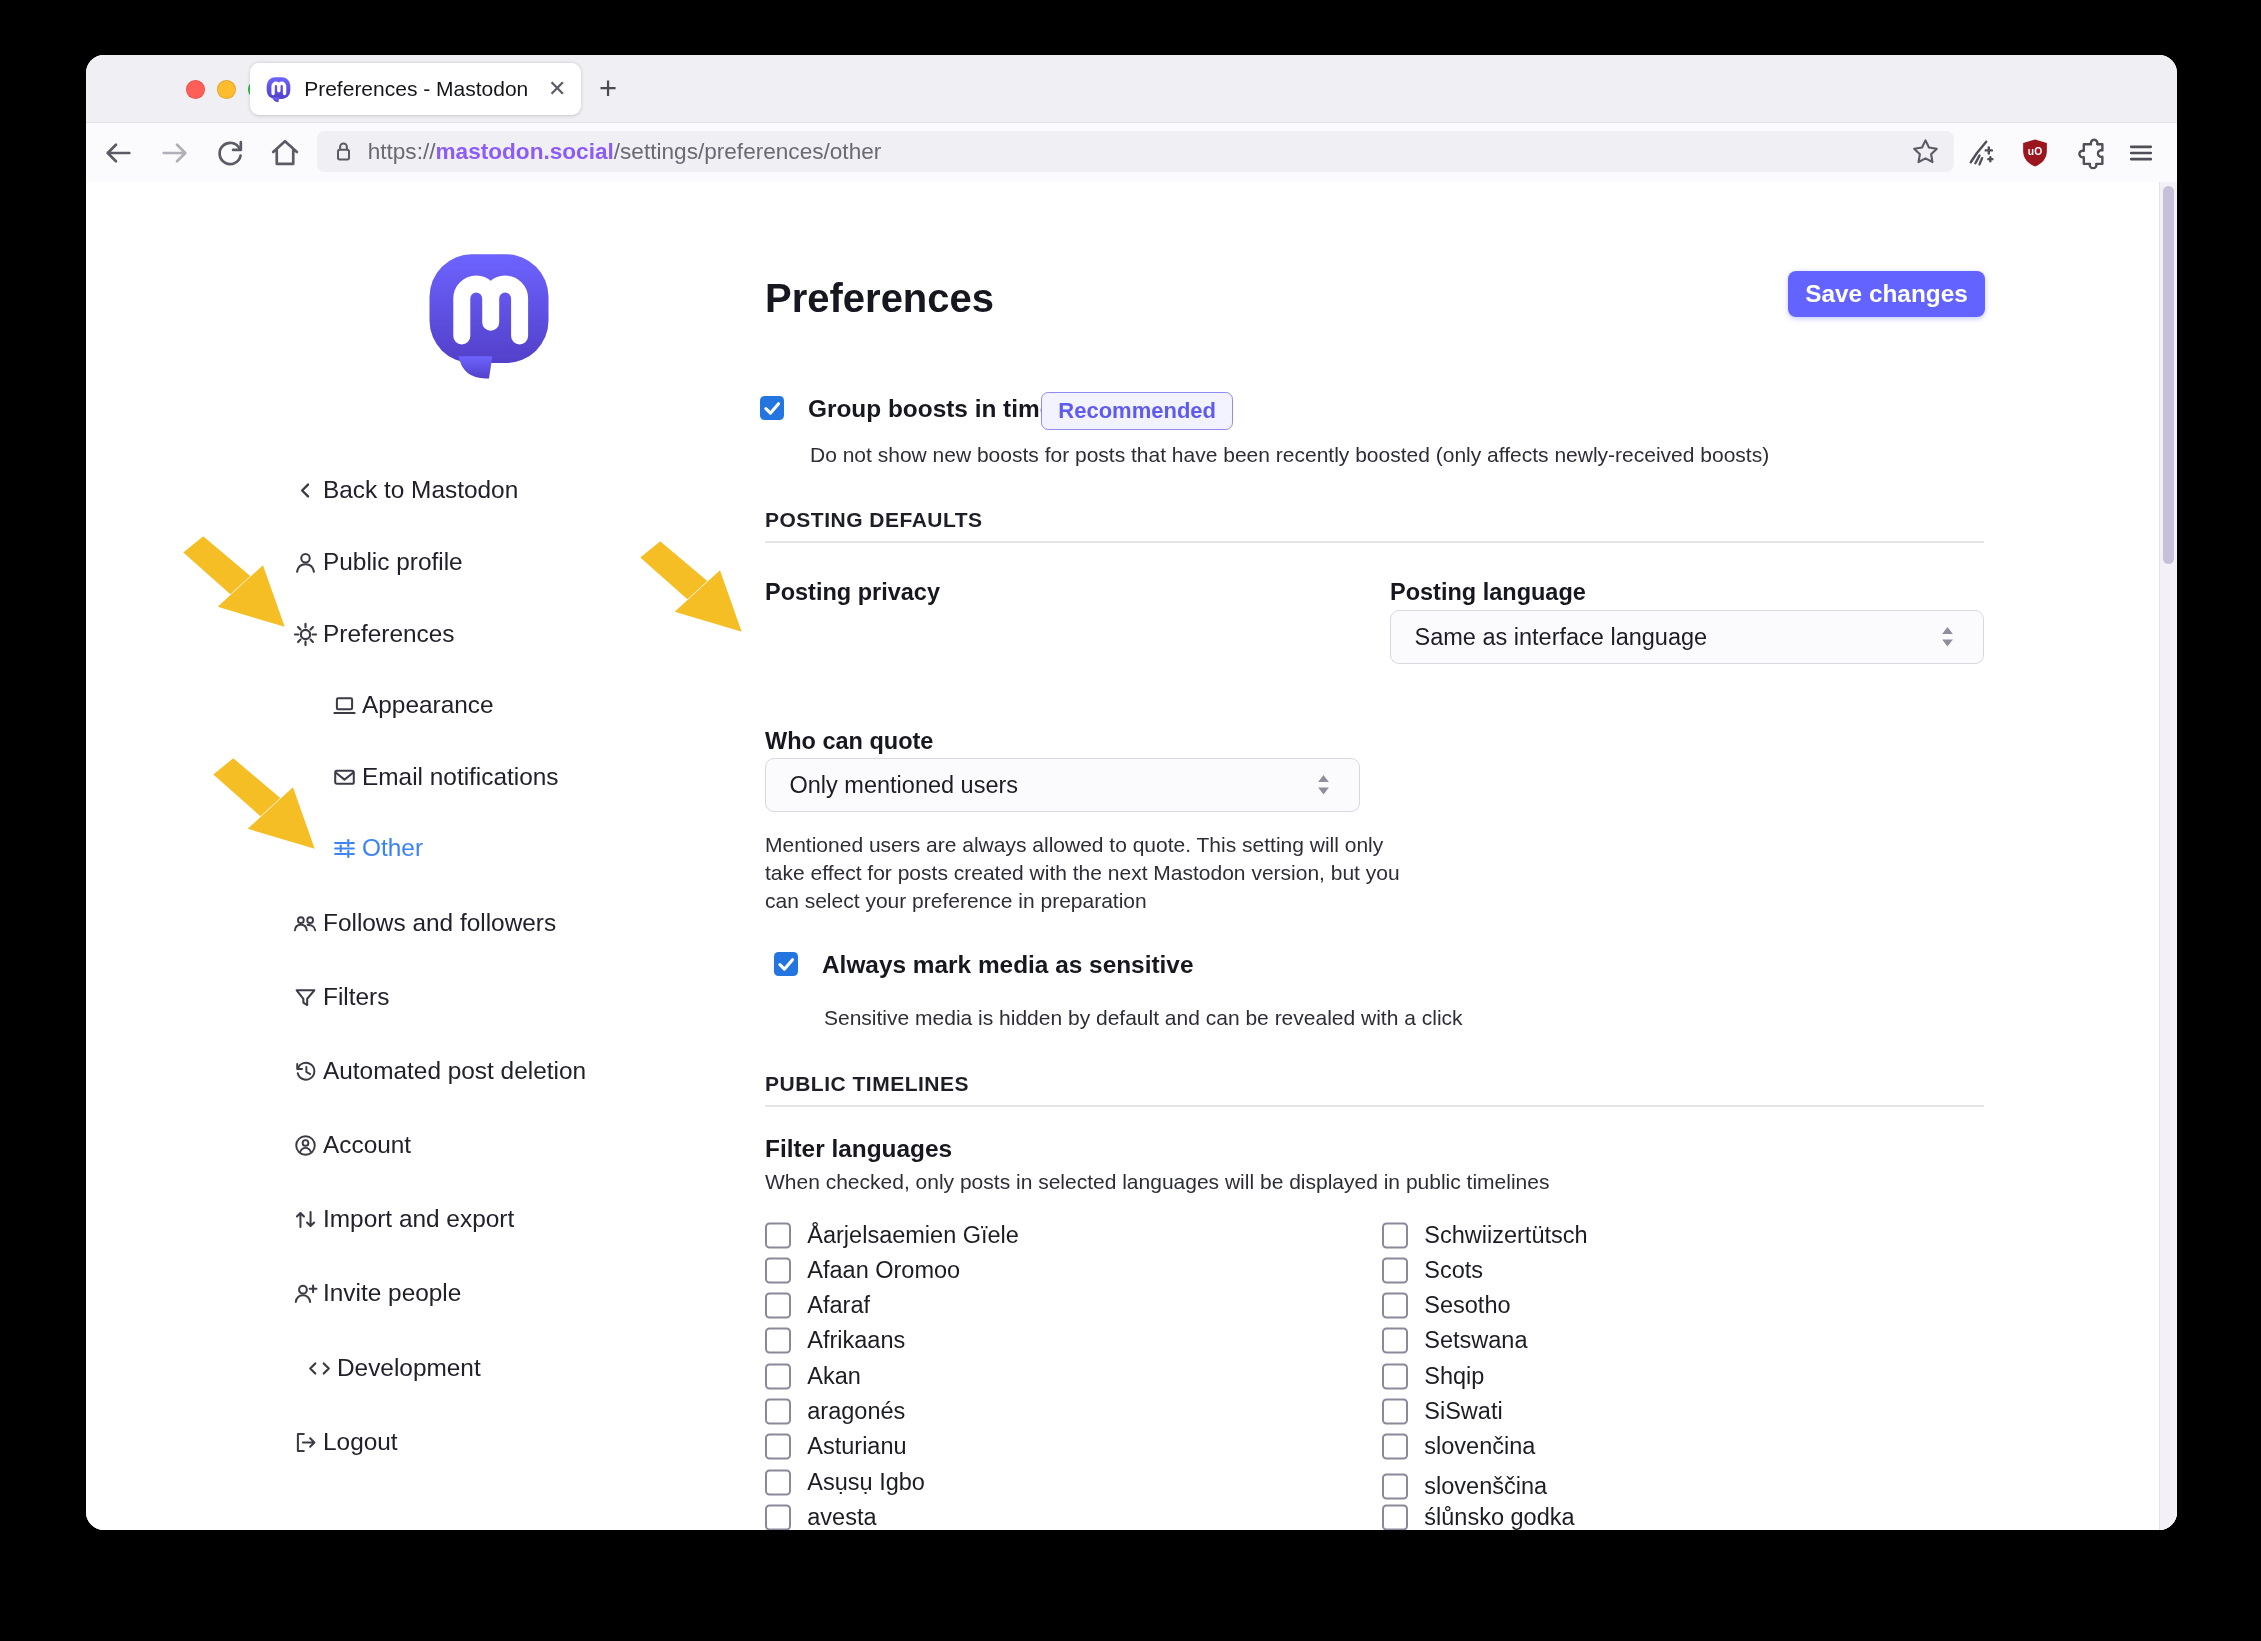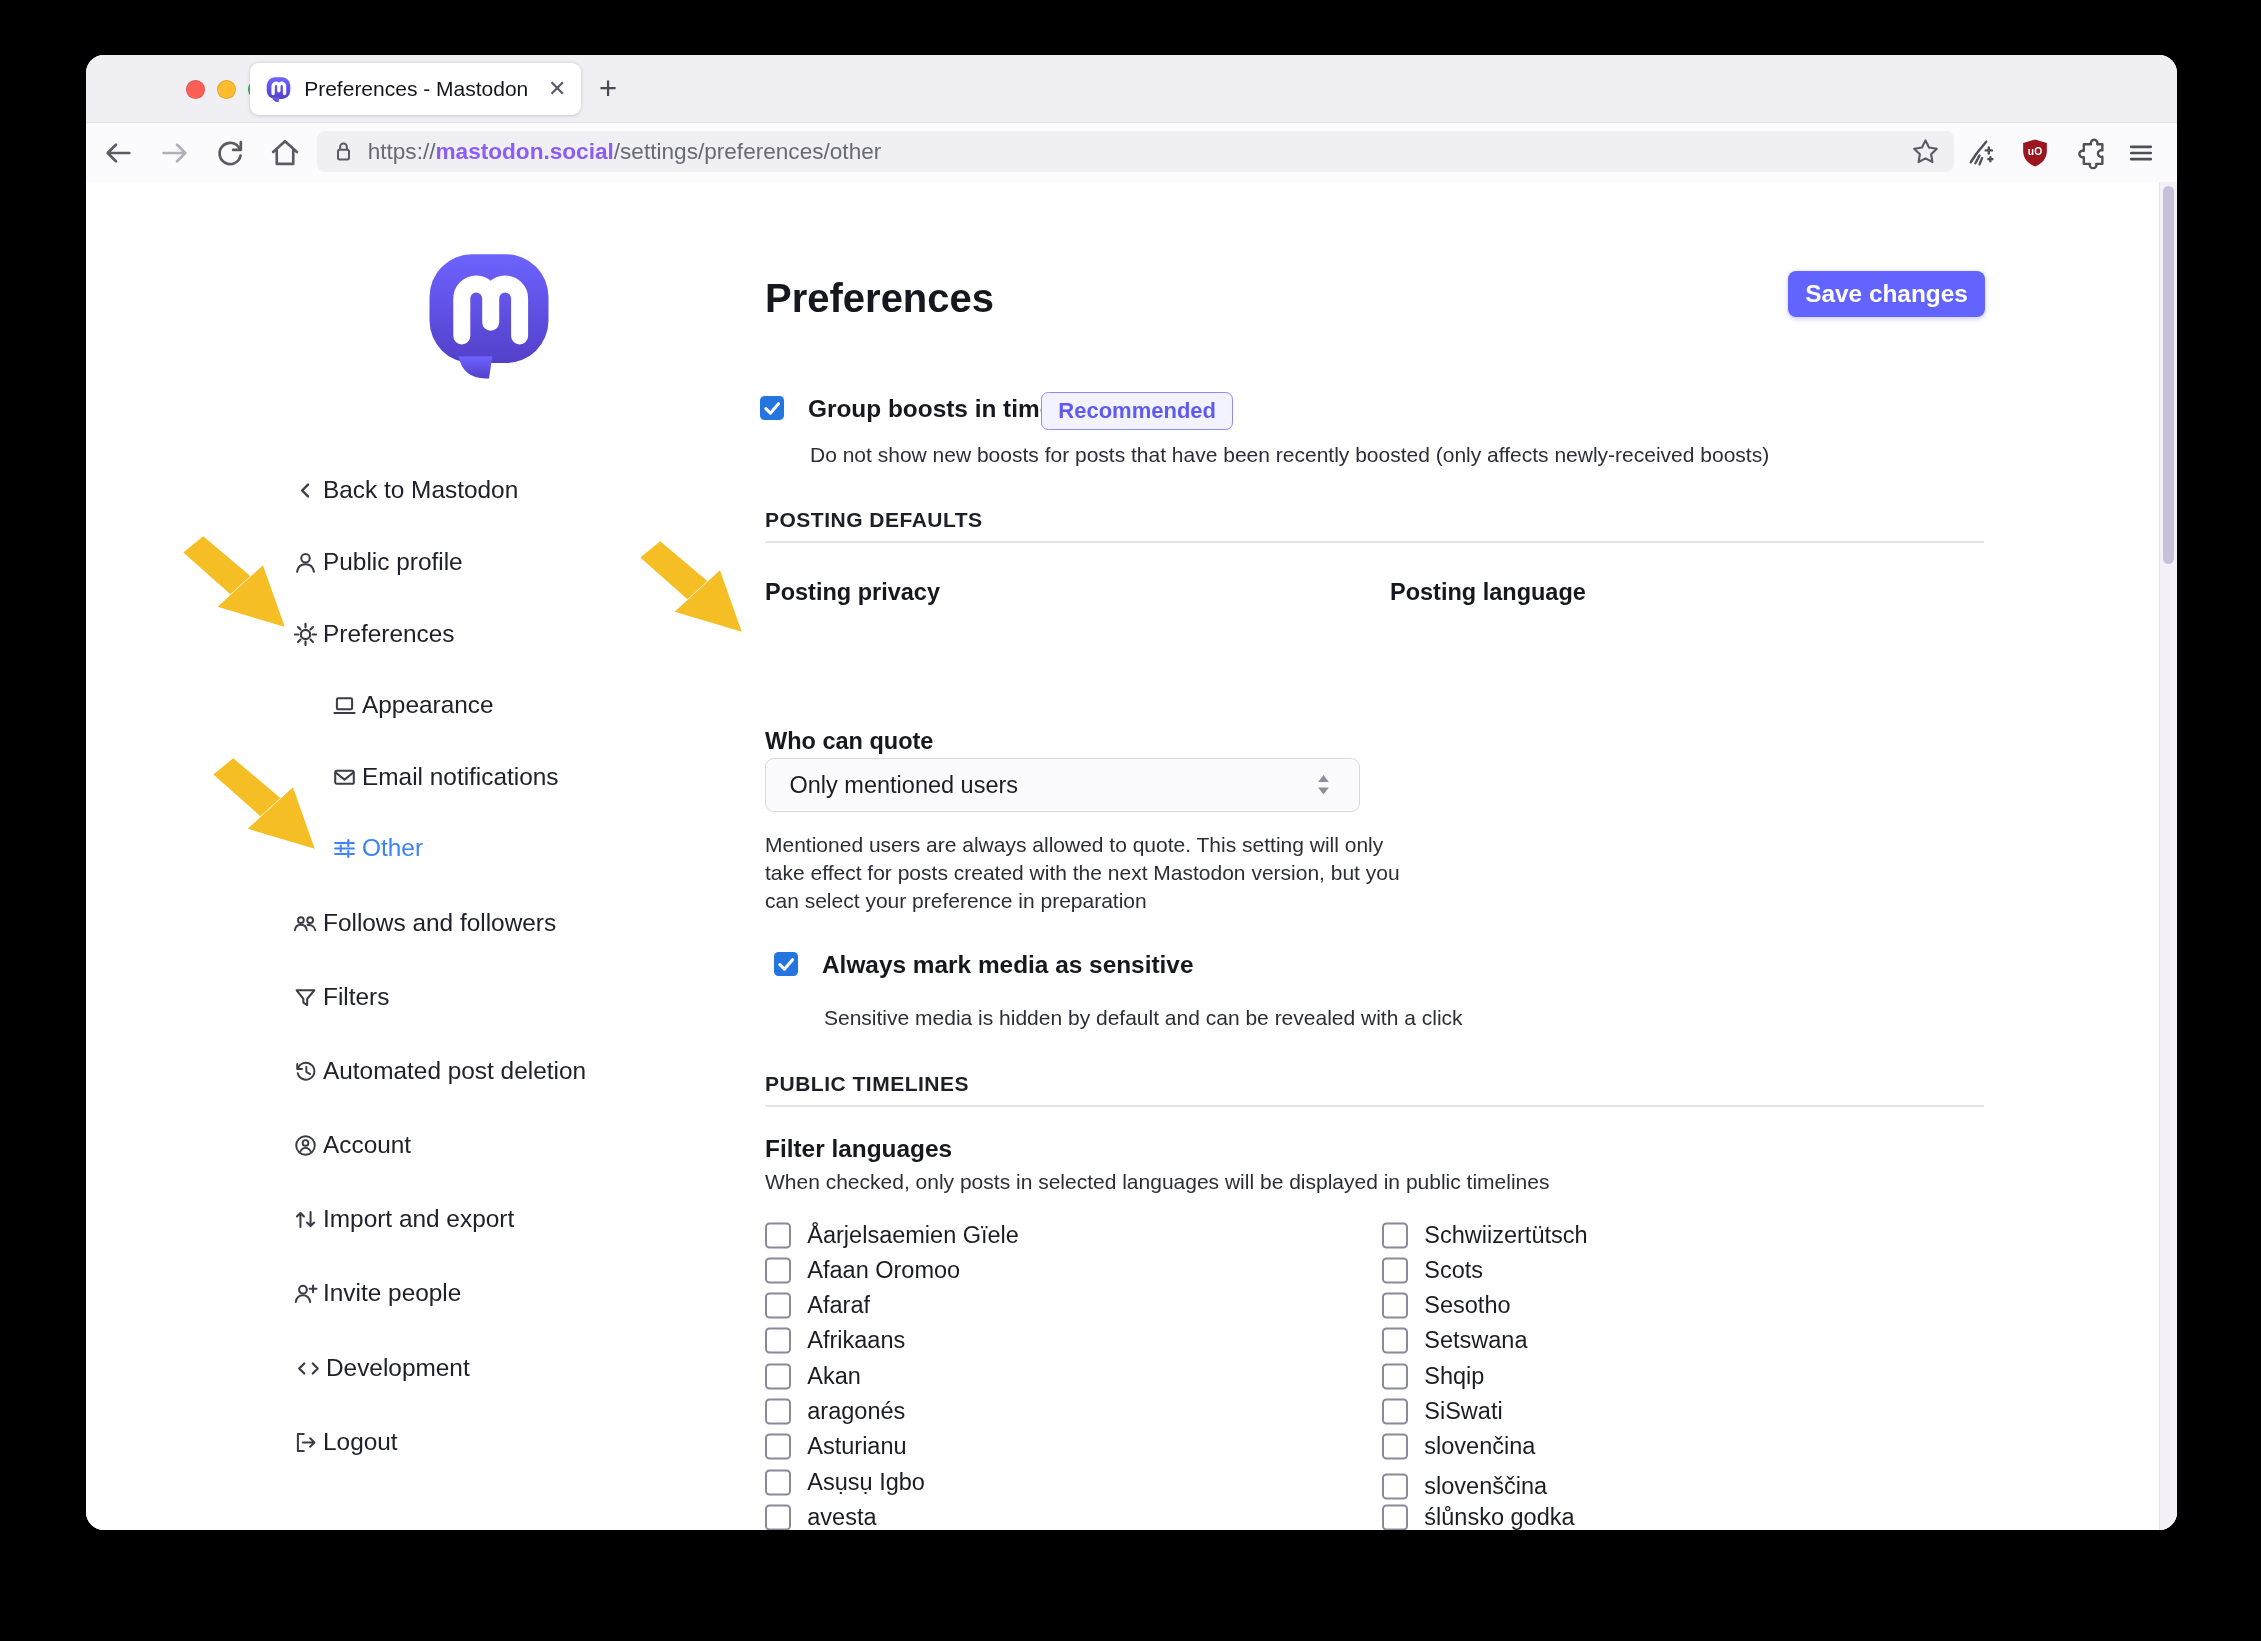--- a/index.html
+++ b/index.html
@@ -256,21 +256,21 @@
 
   <div class="srow" style="left:206px;top:1238px">
     <svg width="27" height="27" viewBox="0 0 32 32" fill="none" stroke="#3a3b45" stroke-width="2.4" stroke-linecap="round">
         <circle cx="13" cy="11.5" r="4.6"></circle>
         <path d="M4.5 26 c1-5.5 4.5-8 8.5-8 s7.5 2.5 8.5 8"></path>
         <path d="M25 6.5 v8 M21 10.5 h8"></path>
       </svg>
     <span>Invite people</span>
   </div>
 
-  <div class="srow" style="left:209px;top:1313px">
+  <div class="srow" style="left:220px;top:1313px">
     <svg width="27" height="27" viewBox="0 0 32 32" fill="none" stroke="#3a3b45" stroke-width="2.6" stroke-linecap="round" stroke-linejoin="round">
         <path d="M11 10 L5 16 L11 22 M21 10 L27 16 L21 22"></path>
       </svg>
     <span>Development</span>
   </div>
 
   <div class="srow" style="left:206px;top:1387px">
     <svg width="27" height="27" viewBox="0 0 32 32" fill="none" stroke="#3a3b45" stroke-width="2.4" stroke-linecap="round" stroke-linejoin="round">
         <path d="M14 6 H7 V26 H14"></path>
         <path d="M13 16 H26 M21.5 11 L26.5 16 L21.5 21"></path>
@@ -299,20 +299,26 @@
   <div class="abs cb-label vcenter" style="left:722px;top:354px">Group boosts in timelines</div>
   <div class="badge" style="left:955px;top:337px">Recommended</div>
   <div class="abs hint vcenter" style="left:724px;top:400px;white-space:nowrap">Do not show new boosts for posts that have been recently boosted (only affects newly-received boosts)</div>
 
   <div class="abs sect vcenter" style="left:679px;top:465px">POSTING DEFAULTS</div>
   <div class="divider" style="left:679px;top:486px;width:1219px"></div>
 
   <div class="abs field-label vcenter" style="left:679px;top:537px">Posting privacy</div>
 
   <div class="abs field-label vcenter" style="left:1304px;top:537px">Posting language</div>
+  <div class="select" style="left:1304px;top:555px;width:594px">
+    <span class="val">Same as interface language</span>
+    <svg width="25" height="23.5" viewBox="0 0 28 26">
+        <use href="#updown"></use>
+      </svg>
+  </div>
 
   <div class="abs field-label vcenter" style="left:679px;top:686px">Who can quote</div>
   <div class="select" style="left:679px;top:703px;width:595px">
     <span class="val">Only mentioned users</span>
     <svg width="25" height="23.5" viewBox="0 0 28 26">
         <use href="#updown"></use>
       </svg>
   </div>
   <div class="abs hint" style="left:679px;top:776px;width:651px">Mentioned users are always allowed to quote. This setting will only take effect for posts created with the next Mastodon version, but you can select your preference in preparation</div>
 

